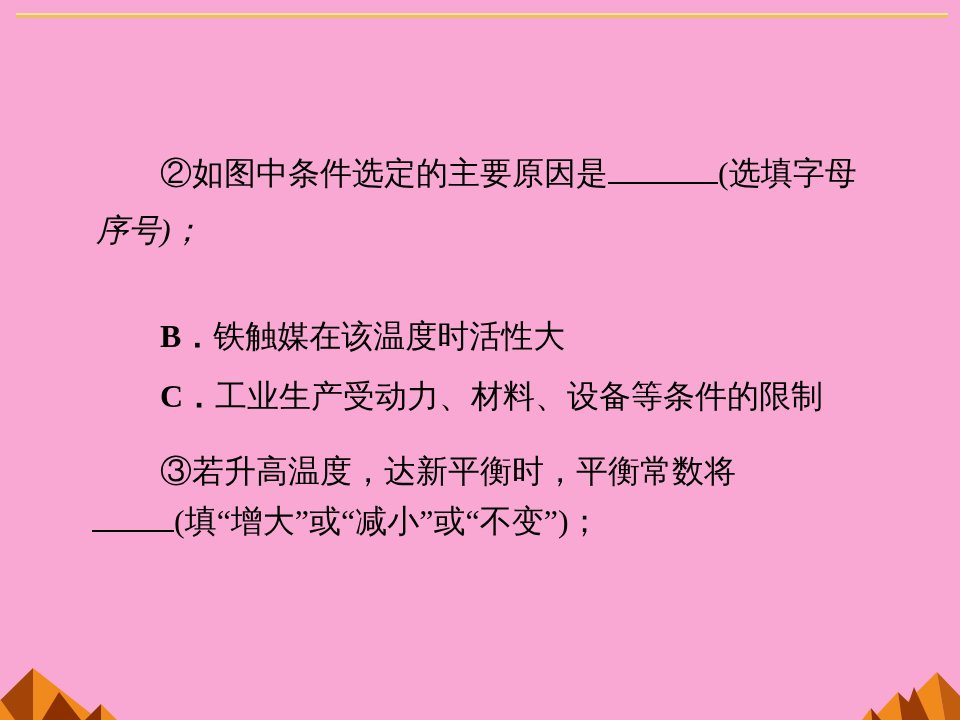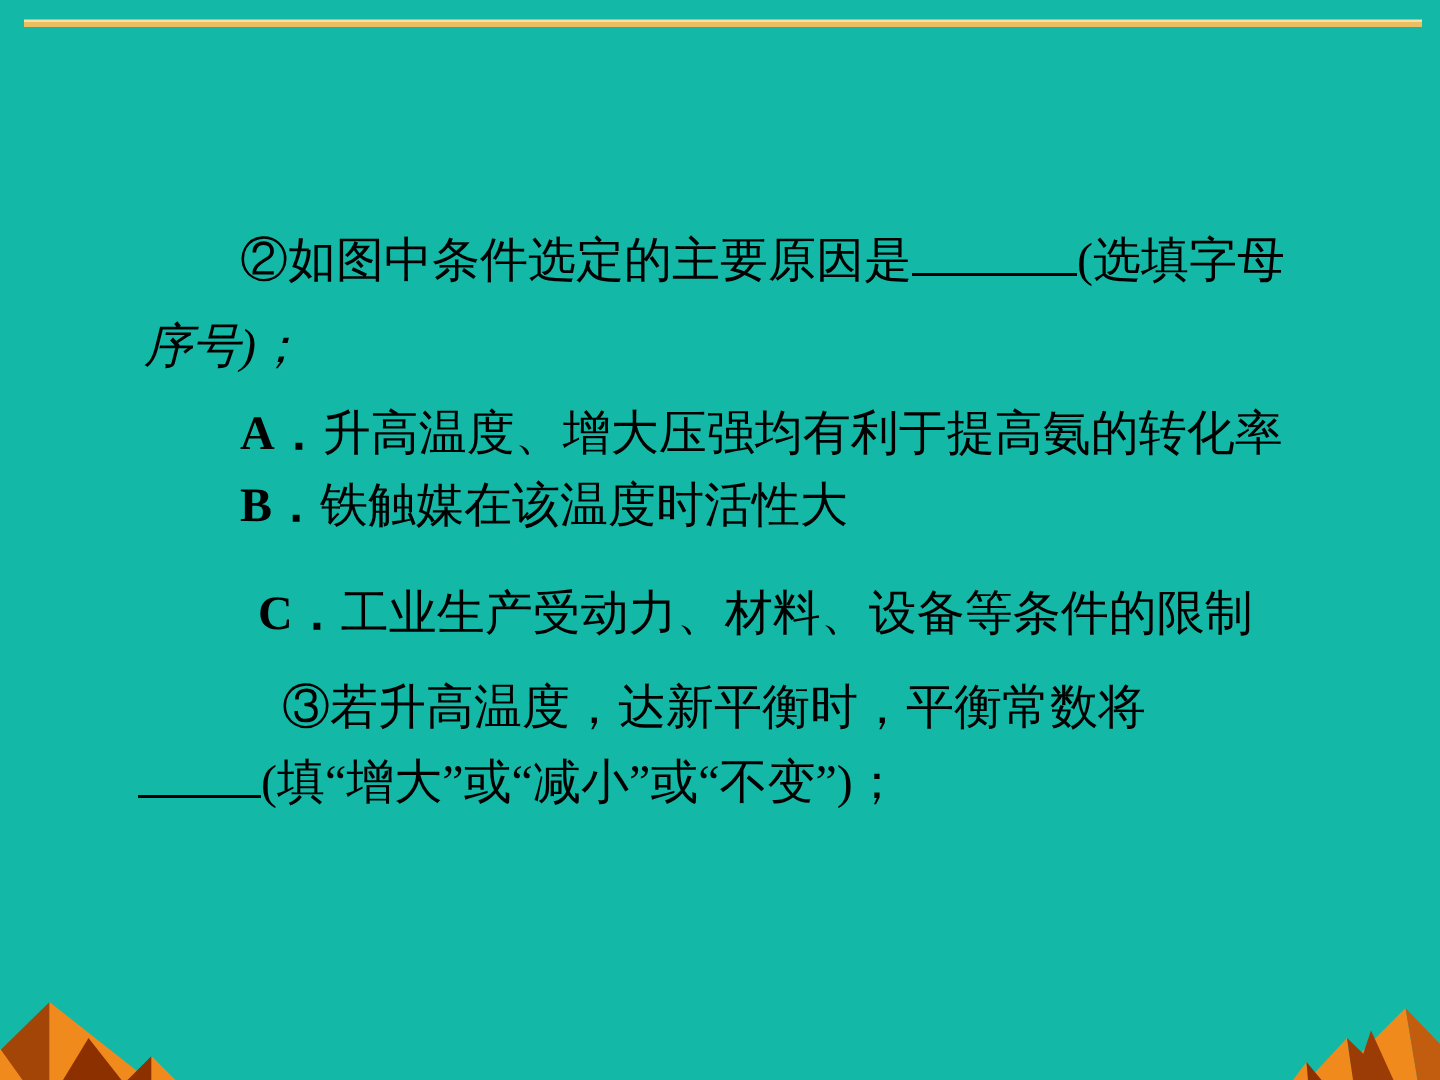--- a/index.html
+++ b/index.html
@@ -1,17 +1,17 @@
 <!DOCTYPE html>
 <html><head>
 <meta charset="utf-8">
 <style>
   html,body{margin:0;padding:0;}
   body{width:960px;height:720px;overflow:hidden;background:#FCFBD4;}
-  .slide{position:absolute;left:0;top:0;width:960px;height:720px;background:#14b8a6;}
+  .slide{position:absolute;left:0;top:0;width:960px;height:720px;background:#f9a8d4;}
   .top-rule{position:absolute;left:16px;top:13px;width:932px;height:5px;
             background:linear-gradient(to bottom,#F7E0A2 0%,#F7E0A2 40%,#ECBE62 40%,#ECBE62 100%);}
   .line{position:absolute;font-family:"Liberation Serif","DejaVu Serif",serif;
         font-size:32px;line-height:40px;color:#000;white-space:nowrap;}
   .lbl{font-weight:bold;}
   .blank{display:inline-block;border-bottom:2px solid #000;height:32px;vertical-align:baseline;}
   .w1{width:110px;}
   .w2{width:82px;}
   .mountains{position:absolute;left:0;top:0;width:960px;height:720px;pointer-events:none;}
 </style>
@@ -23,33 +23,30 @@
   <div class="top-rule"></div>
 
   <div class="line" style="left:160px;top:150px;">
     <span>②如图中条件选定的主要原因是</span><span class="blank w1"></span><span>(选填字母</span>
   </div>
 
   <div class="line" style="left:96px;top:210px;font-style:italic;">
     <span>序号)；</span>
   </div>
 
-  <div class="line" style="left:160px;top:268px;">
-    <span class="lbl">A．</span><span>升高温度、增大压强均有利于提高氨的转化率</span>
-  </div>
 
   <div class="line" style="left:160px;top:316px;">
     <span class="lbl">B．</span><span>铁触媒在该温度时活性大</span>
   </div>
 
-  <div class="line" style="left:160px;top:388px;margin-left:12px;">
+  <div class="line" style="left:160px;top:376px;">
     <span class="lbl">C．</span><span>工业生产受动力、材料、设备等条件的限制</span>
   </div>
 
-  <div class="line" style="left:160px;top:451px;margin-left:28px;">
+  <div class="line" style="left:160px;top:451px;">
     <span>③若升高温度，达新平衡时，平衡常数将</span>
   </div>
 
   <div class="line" style="left:92px;top:498px;">
     <span class="blank w2"></span><span>(填“增大”或“减小”或“不变”)；</span>
   </div>
 
   <svg class="mountains" viewBox="0 0 960 720">
 
     <g>

